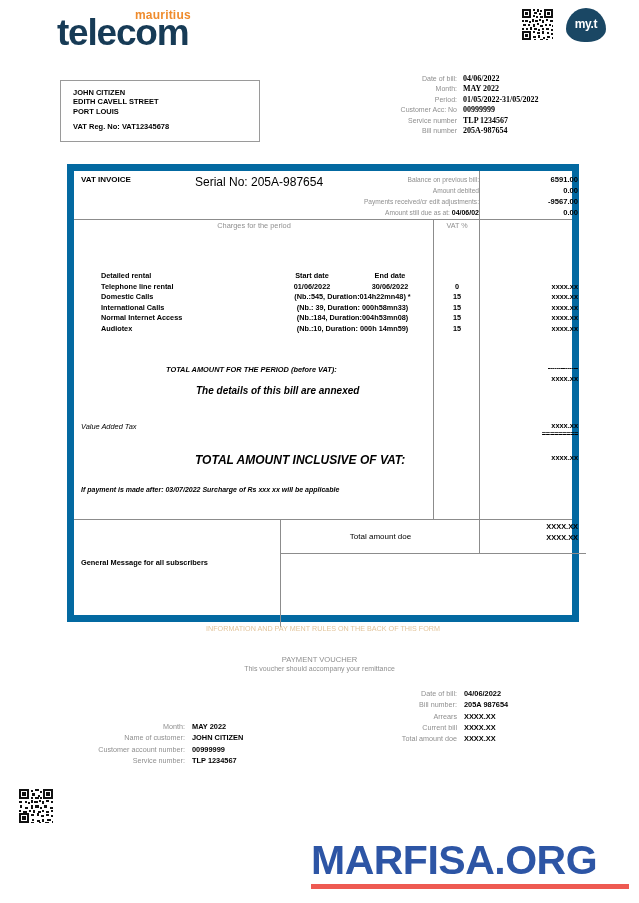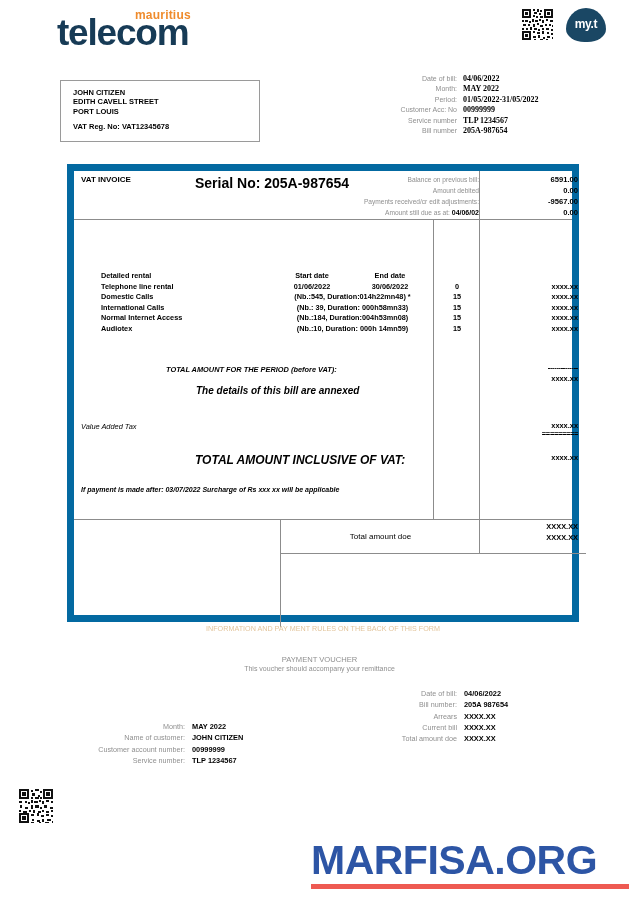--- a/index.html
+++ b/index.html
@@ -139,21 +139,21 @@
   }
 
   
   #summary { position: absolute; left: 0; top: 0; width: 100%; height: 48px; }
   #summary .inv-title {
     position: absolute; left: 7px; top: 4px;
     font-size: 8px; font-weight: bold;
   }
   #summary .serial {
     position: absolute; left: 121px; top: 4px;
-    font-size: 14px; font-weight: bold;
+    font-size: 12px; font-weight: normal;
   }
   #summary .srows {
     position: absolute; left: 180px; top: 3px; width: 225px;
     font-size: 6.6px; color: #8f8f8f;
     text-align: right;
   }
   #summary .srows div { line-height: 11px; white-space: nowrap; }
   #summary .srows .b { color: #000; font-weight: bold; font-size: 7px; }
   #summary .amts {
     position: absolute; left: 410px; top: 3px; width: 94px;
@@ -396,20 +396,24 @@
       </div>
     </div>
     <div class="amts">
       <div>6591.00</div>
       <div>0.00</div>
       <div>-9567.00</div>
       <div>0.00</div>
     </div>
   </div>
 
+  <div id="charges-hdr">
+    <div class="cfp">Charges for the period</div>
+    <div class="vat">VAT %</div>
+  </div>
 
   <div id="items">
     <div class="r">
       <span class="c-desc">Detailed rental</span>
       <span class="c-start">Start date</span>
       <span class="c-end">End date</span>
     </div>
     <div class="r">
       <span class="c-desc">Telephone line rental</span>
       <span class="c-start">01/06/2022</span>
@@ -451,20 +455,23 @@
 
   <div class="tot-line" style="left:7px; top:251px; font-weight:normal;">Value Added Tax</div>
   <div class="amt-col" style="top:250px;">xxxx.xx</div>
   <div class="amt-col dashrule" style="top:258px;">=========</div>
 
   <div class="tot-line" style="left:121px; top:282px; font-size:12px;">TOTAL AMOUNT INCLUSIVE OF VAT:</div>
   <div class="amt-col" style="top:282px;">xxxx.xx</div>
 
   <div class="tot-line" style="left:7px; top:315px; font-size:7px;">If payment is made after: 03/07/2022 Surcharge of Rs xxx xx will be applicable</div>
 
+  <div id="msg-general">
+    <span>General Message for all subscribers</span>
+  </div>
   <div id="tad-cell">
     <span>Total amount doe</span>
   </div>
   <div id="tad-amts">
     <div>XXXX.XX</div>
     <div>XXXX.XX</div>
   </div>
 </div>
 
 <div id="info-rules">INFORMATION AND PAY MENT RULES ON THE BACK OF THIS FORM</div>

